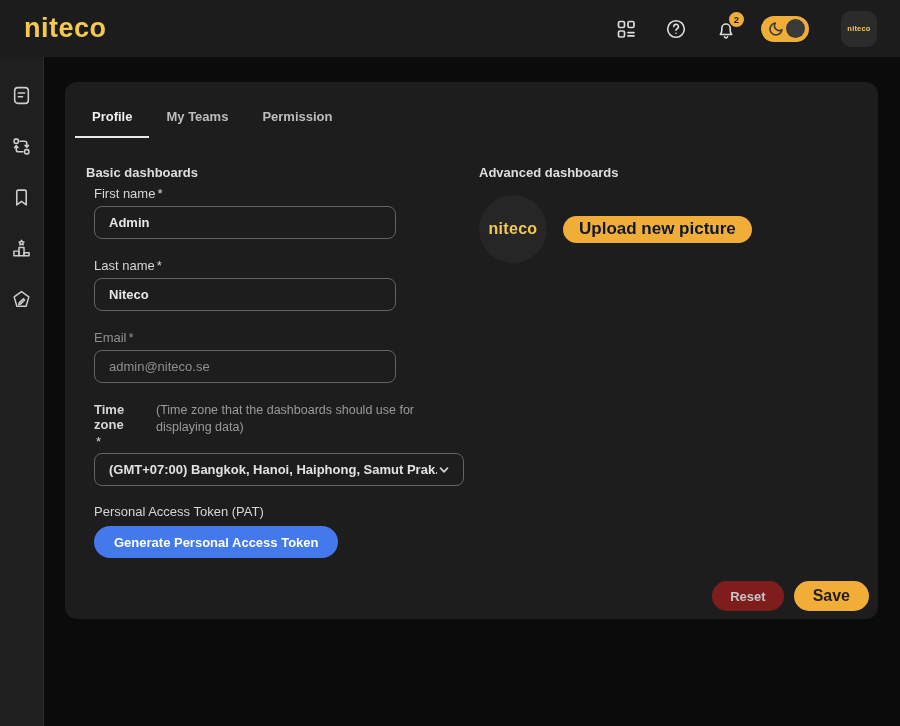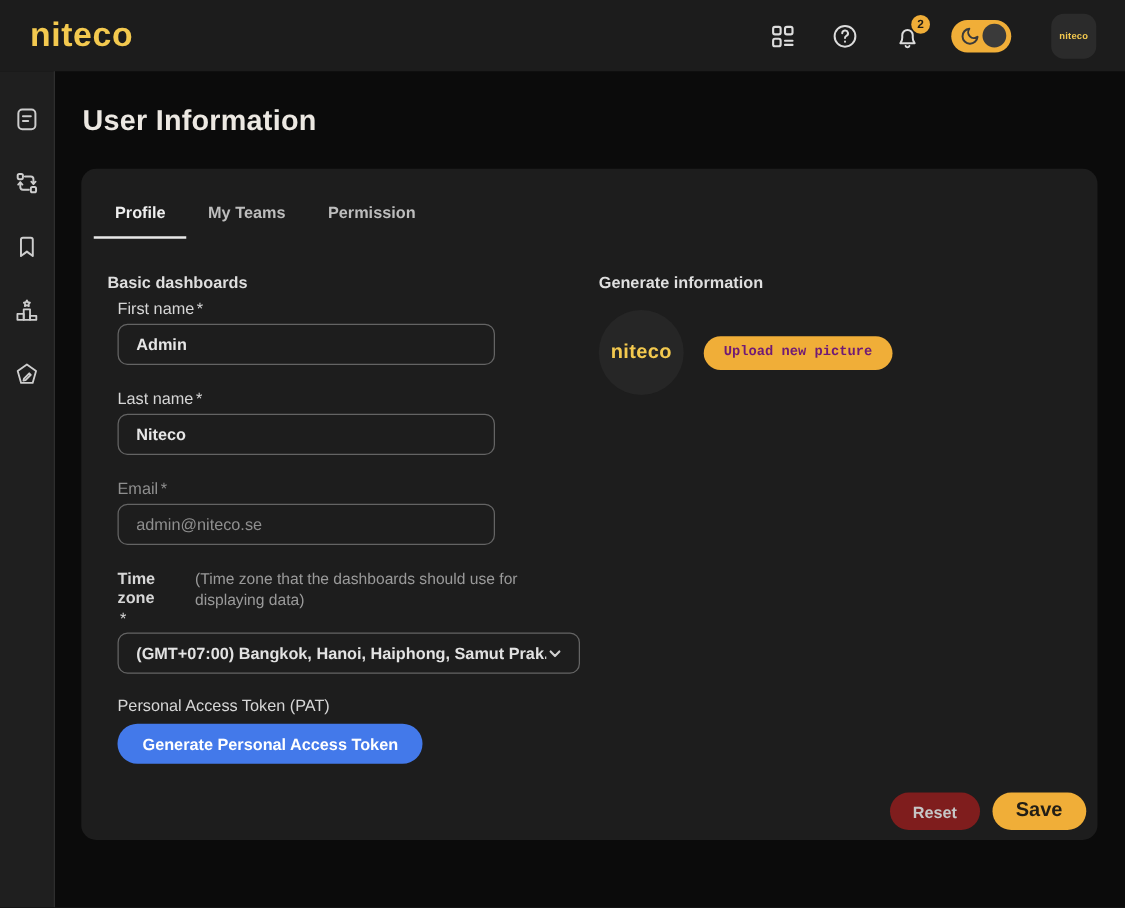--- a/index.html
+++ b/index.html
@@ -188,25 +188,24 @@
     width: 68px; height: 68px;
     border-radius: 50%;
     background: #262626;
     display: flex; align-items: center; justify-content: center;
   }
   .avatar-circle span { font-size: 16px; font-weight: 700; color: #F3C94F; letter-spacing: 0.3px; }
   .btn-upload {
     height: 27px;
     padding: 0 16px;
     background: #F0AE38;
-    color: #701a75;
-    font-size: 11px;
+    color: #0f172a;
+    font-size: 17px;
     border-radius: 14px;
     margin-left: 16px;
-    font-family: Liberation Mono, monospace;
   }
 
   .card-footer {
     position: absolute;
     right: 9px; bottom: 8px;
     display: flex;
     gap: 10px;
   }
   .btn-reset {
     height: 30px;
@@ -307,21 +306,20 @@
     </div>
     <div class="sicon">
       <svg width="21" height="21" viewBox="0 0 20 20" fill="none" stroke="#CDCDCD" stroke-width="1.4" stroke-linecap="round" stroke-linejoin="round">
         <path d="M10 2.5l7 5-2.6 9h-8.8L3 7.5z"></path>
         <path d="M7.8 13.2l4-4 1.2 1.2-4 4-1.6.4z"></path>
       </svg>
     </div>
   </div>
 
   <div class="main">
-    <div class="page-title">User Information</div>
 
     <div class="card">
 
       <div class="tabs">
         <div class="tab active">Profile</div>
         <div class="tab">My Teams</div>
         <div class="tab">Permission</div>
       </div>
 
       <div class="card-body">
@@ -368,21 +366,21 @@
             </div>
 
             <div class="pat-group">
               <div class="pat-label">Personal Access Token (PAT)</div>
               <button class="btn btn-blue">Generate Personal Access Token</button>
             </div>
           </div>
         </div>
 
         <div class="col-right">
-          <div class="section-heading">Generate information</div>
+          <div class="section-heading">Advanced dashboards</div>
           <div class="avatar-row">
             <div class="avatar-circle">
               <span>niteco</span>
             </div>
             <button class="btn btn-upload">Upload new picture</button>
           </div>
         </div>
       </div>
 
       <div class="card-footer">

